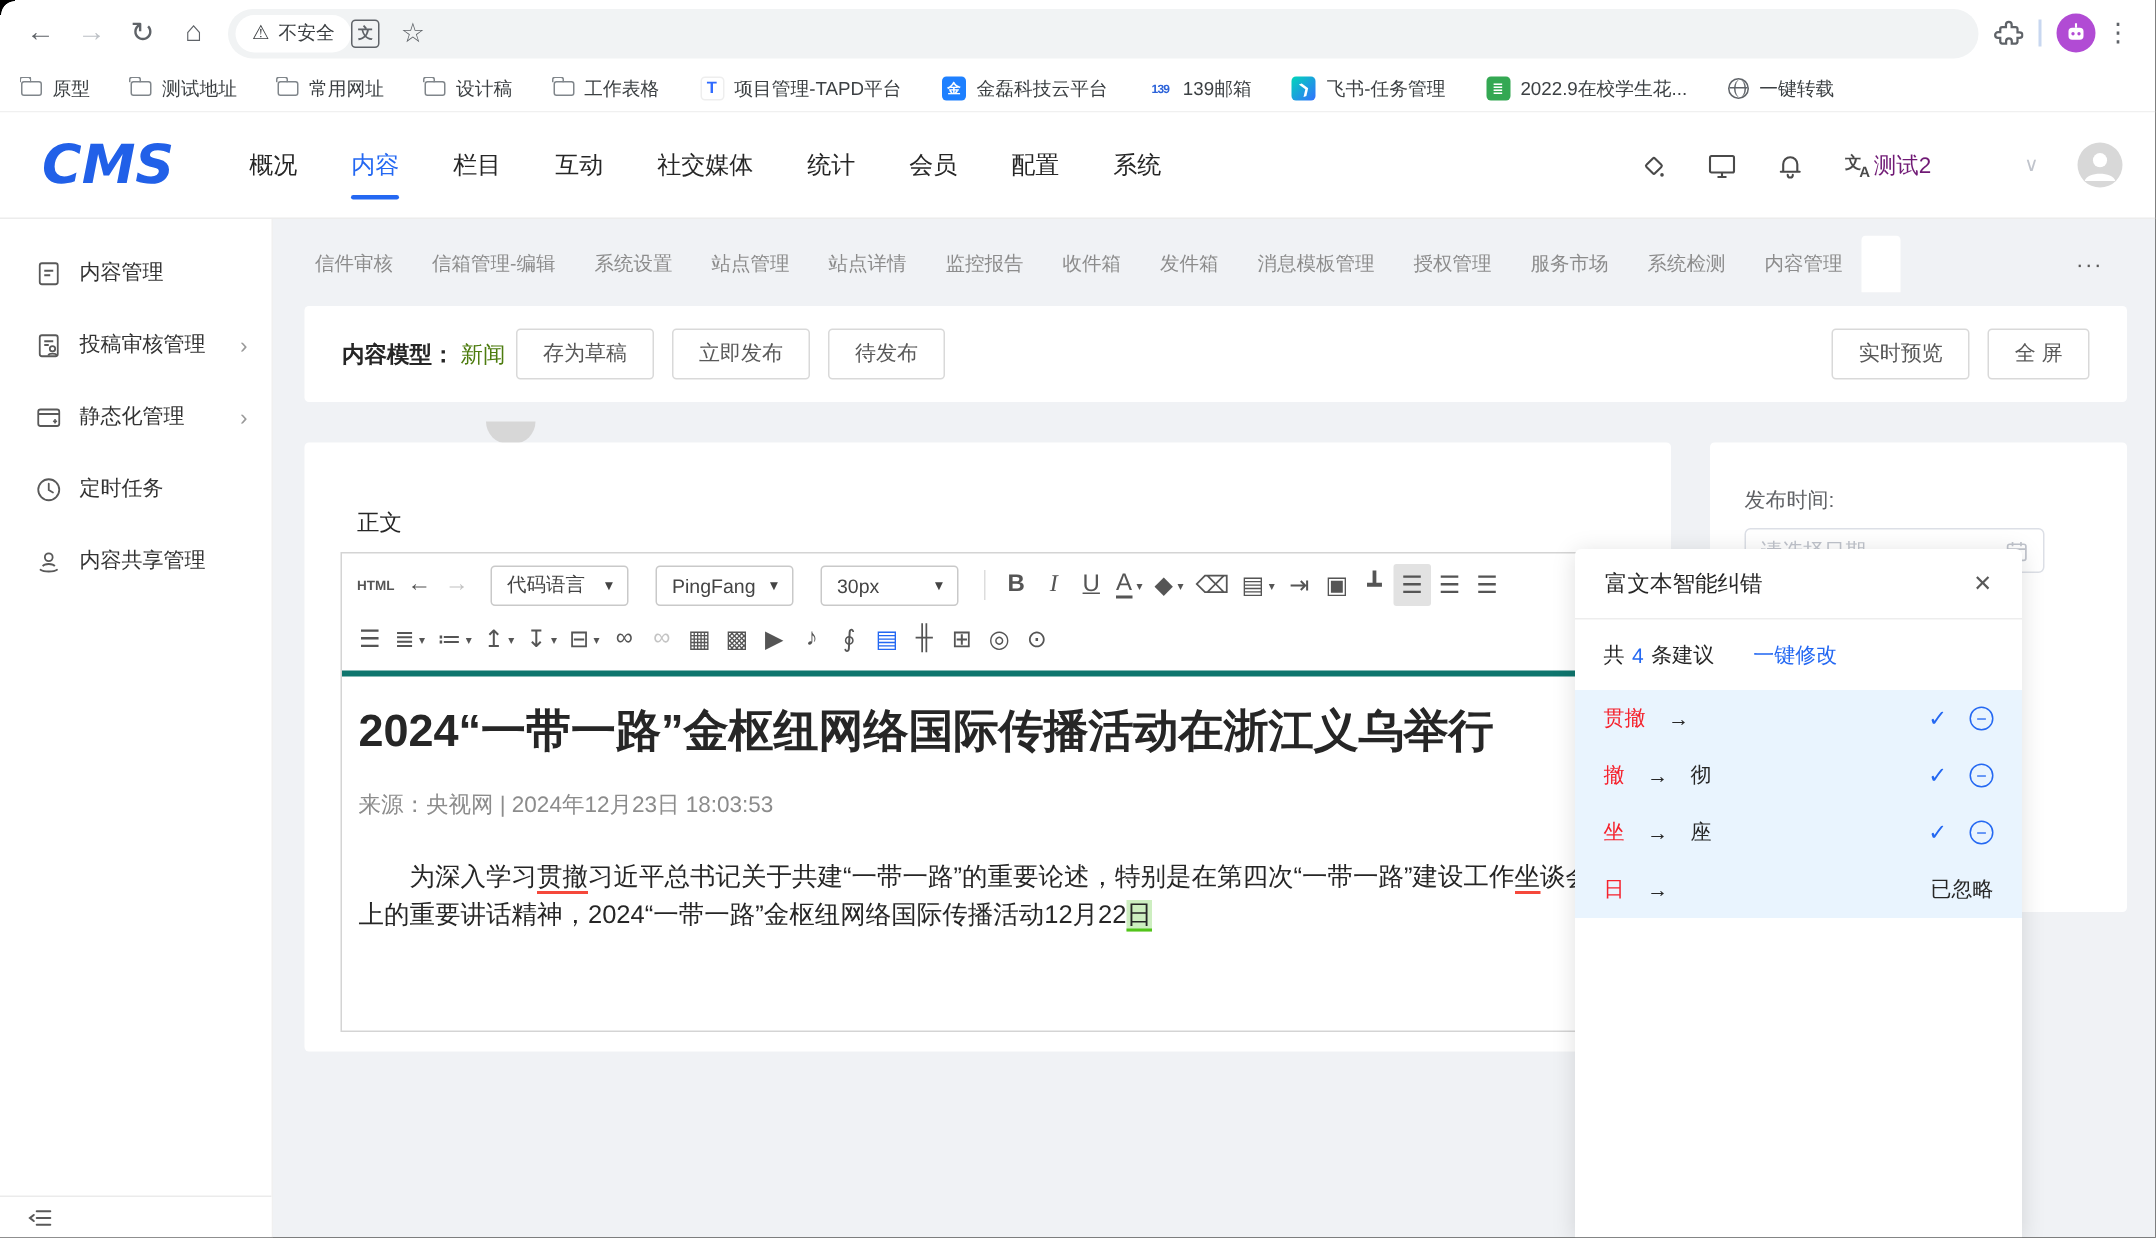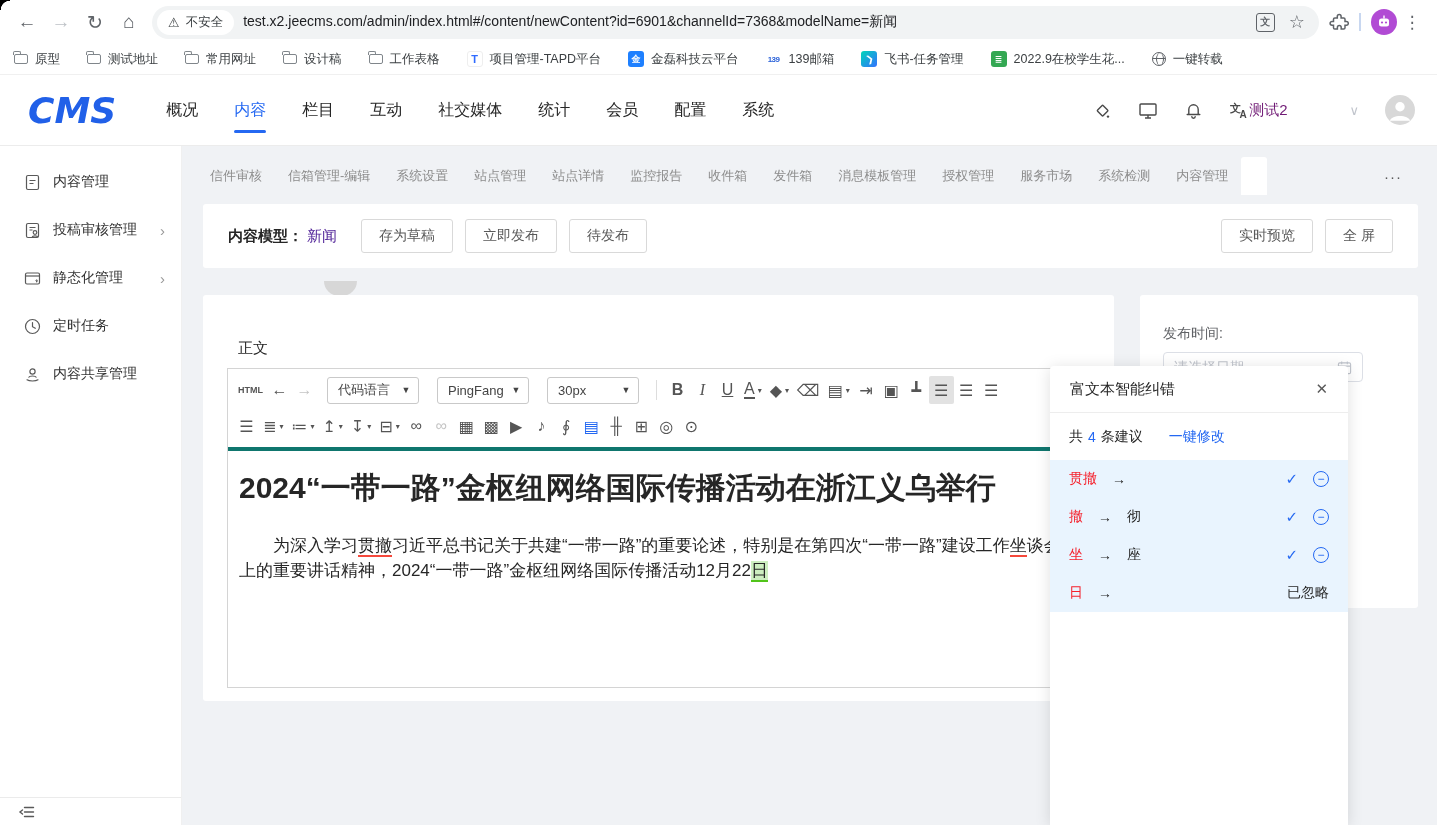--- a/index.html
+++ b/index.html
@@ -61,21 +61,21 @@
 
   
   .main{position:absolute;top:146px;left:182px;right:0;bottom:0;background:#f0f2f5;overflow:hidden;}
   .tabstrip{position:absolute;top:11px;left:15px;right:60px;height:38px;display:flex;align-items:center;font-size:13px;color:#8c8c8c;overflow:hidden;}
   .tab{padding:0 13px;height:38px;display:flex;align-items:center;white-space:nowrap;cursor:pointer;}
   .tab.active{background:#fff;color:#262626;font-weight:700;border-radius:3px 3px 0 0;}
   .tabs-more{position:absolute;right:26px;top:11px;width:36px;height:38px;display:flex;align-items:center;justify-content:center;color:#595959;font-size:15px;letter-spacing:1px;background:#fff0;}
 
   .model-card{position:absolute;left:21px;right:19px;top:58px;height:64px;background:#fff;border-radius:3px;display:flex;align-items:center;padding:0 25px;}
   .model-label{font-size:15px;color:#262626;font-weight:700;}
-  .model-value{font-size:15px;color:#4c1d95;margin-left:4px;margin-right:24px;}
+  .model-value{font-size:15px;color:#4d7c0f;margin-left:4px;margin-right:7px;}
   .btn{height:34px;padding:0 17px;background:#fff;border:1px solid #d9d9d9;border-radius:3px;font-size:14px;color:#595959;margin-right:12px;display:flex;align-items:center;cursor:pointer;white-space:nowrap;}
   .model-right{margin-left:auto;display:flex;}
   .model-right .btn{margin-right:0;margin-left:12px;}
 
   .avatar-remnant{position:absolute;left:142px;top:135px;width:33px;height:15px;background:#d7d7d7;border-radius:0 0 17px 17px;}
 
   .editor-card{position:absolute;left:21px;top:149px;width:911px;height:406px;background:#fff;border-radius:3px;}
   .sec-label{position:absolute;left:35px;top:44px;font-size:15px;color:#262626;}
   .edit-box{position:absolute;left:24px;top:73px;width:861px;bottom:13px;border:1px solid #d4d4d4;overflow:hidden;background:#fff;}
   .toolbar{border-bottom:4px solid #0f766e;padding:2px 6px 4px;}
@@ -141,21 +141,20 @@
   <div class="chrome">
     <div class="cbtn">←</div>
     <div class="cbtn muted">→</div>
     <div class="cbtn">↻</div>
     <div class="cbtn">⌂</div>
     <div class="urlbar">
       <span class="chip">
         <span class="warn">⚠</span>
         <span>不安全</span>
       </span>
-      <input class="url-input" readonly="" value="test.x2.jeecms.com/admin/index.html#/content/newContent?id=6901&amp;channelId=7368&amp;modelName=新闻" style="">
       <span class="tr-mini">文</span>
       <span class="star">☆</span>
     </div>
     <div>
       <svg width="20" height="20" viewBox="0 0 20 20">
           <path d="M10.2 2.5c1.1 0 1.9.9 1.9 1.9V6h2.6c.7 0 1.3.6 1.3 1.3v2.2h1.4a1.9 1.9 0 1 1 0 3.8H16v2.4c0 .7-.6 1.3-1.3 1.3h-2.5v-1.5a1.9 1.9 0 1 0-3.8 0V17H5.8c-.7 0-1.3-.6-1.3-1.3v-2.5H3a1.9 1.9 0 1 1 0-3.8h1.5V7.3c0-.7.6-1.3 1.3-1.3h2.5V4.4c0-1 .8-1.9 1.9-1.9z" fill="none" stroke="#5f6368" stroke-width="1.5"></path>
         </svg>
     </div>
     <div class="vsep"></div>
     <div class="avatar-chrome">
@@ -538,20 +537,21 @@
                   <b>◎</b>
                 </span>
                 <span class="tbtn">
                   <b>⊙</b>
                 </span>
             </span>
           </div>
         </div>
         <div class="doc">
           <div class="doc-title">2024“一带一路”金枢纽网络国际传播活动在浙江义乌举行</div>
+          <div class="doc-meta">来源：央视网 | 2024年12月23日 18:03:53</div>
           <div class="doc-body">
             <span class="seg">为深入学习</span><span class="seg err">贯撤</span><span class="seg">习近平总书记关于共建“一带一路”的重要论述，特别是在第四次“一带一路”建设工作</span><span class="seg err">坐</span><span class="seg">谈会上的重要讲话精神，2024“一带一路”金枢纽网络国际传播活动12月22</span><span class="seg ok">日</span>
           </div>
         </div>
       </div>
     </div>
 
     <div class="right-card">
       <div class="pub-label">发布时间:</div>
       <div class="pub-input">

